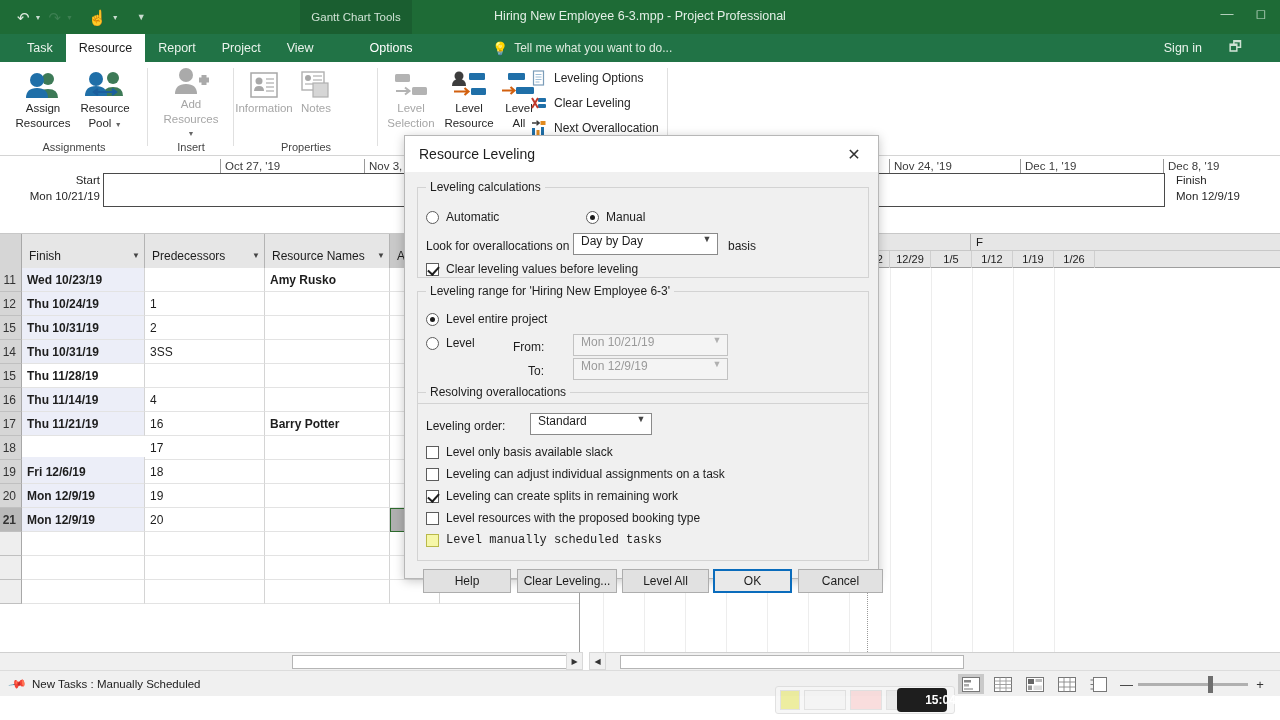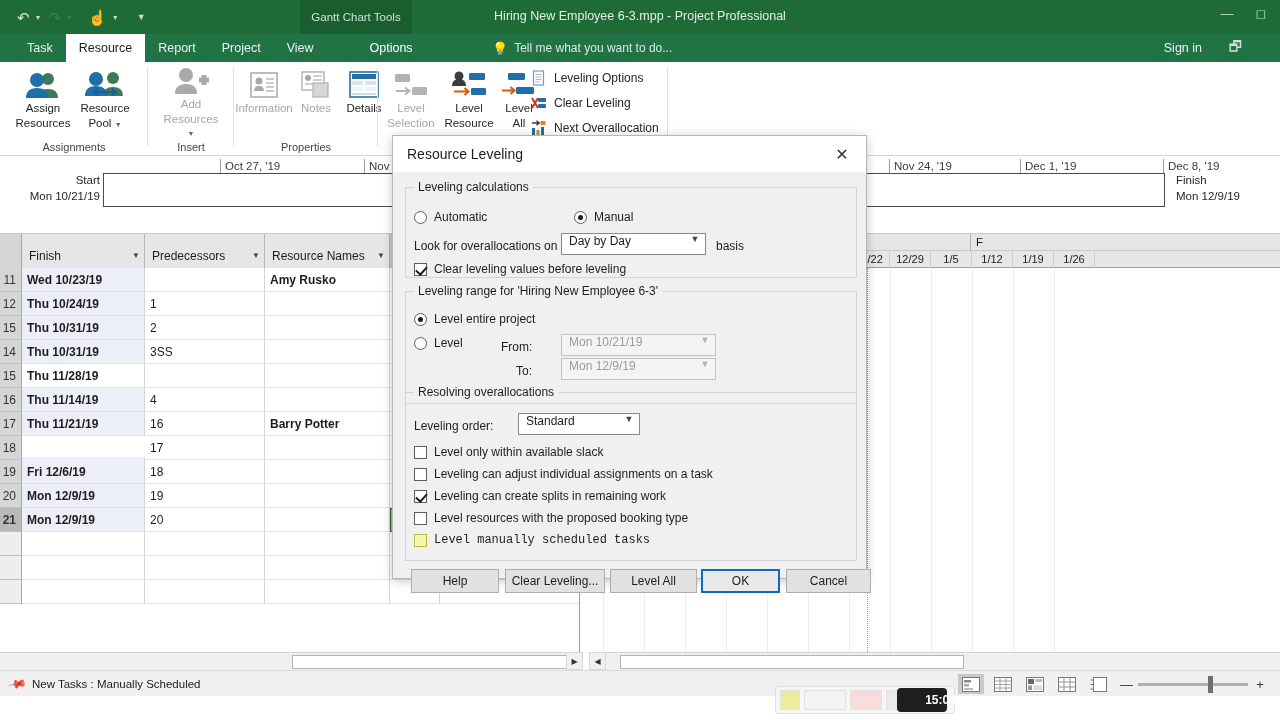--- a/index.html
+++ b/index.html
@@ -235,21 +235,21 @@
     position: absolute; left: 897px; top: 688px; width: 50px; height: 24px;
     background: #1e1e1e; border-radius: 4px; color: #fff; font-size: 12px; font-weight: bold;
     display: flex; align-items: center; justify-content: center; padding-left: 37px;
   }
   .taskbar-hint {
     position: absolute; left: 0; top: 696px; width: 1280px; height: 24px; background: #ffffff;
   }
 
   
   .dlg {
-    position: absolute; left: 392px; top: 135px; width: 475px; height: 444px;
+    position: absolute; left: 404px; top: 135px; width: 475px; height: 444px;
     background: #f0f0f0; border: 1px solid #b7b7b7;
     box-shadow: 0 2px 10px rgba(0,0,0,.22);
   }
   .dlg-title {
     position: absolute; left: 0; top: 0; width: 100%; height: 36px; background: #ffffff;
     display: flex; align-items: center; padding-left: 14px;
     font-size: 14px; color: #1d1d1d;
   }
   .dlg-close {
     position: absolute; right: 8px; top: 6px; width: 32px; height: 24px;
@@ -419,34 +419,20 @@
       <div class="bigbtn dim" style="left:58px;width:48px">
         <span class="ico">
           <svg width="32" height="30" viewBox="0 0 32 30">
             <rect x="2" y="2" width="22" height="18" fill="#fff" stroke="#b0b0b0" stroke-width="1.4"></rect>
             <circle cx="8" cy="8" r="3" fill="#a8a8a8"></circle>
             <path d="M13 6 h9 M13 10 h9 M5 14 h17" stroke="#c0c0c0" stroke-width="1.4"></path>
             <rect x="13" y="13" width="15" height="14" fill="#d6d6d6" stroke="#b0b0b0" stroke-width="1.2"></rect>
           </svg>
         </span>
         <span class="cap">Notes</span>
-      </div>
-      <div class="bigbtn" style="left:104px;width:52px">
-        <span class="ico">
-          <svg width="32" height="30" viewBox="0 0 32 30">
-            <rect x="2" y="2" width="28" height="25" fill="#fff" stroke="#2a6ea8" stroke-width="1.6"></rect>
-            <rect x="4" y="4" width="24" height="5" fill="#2a6ea8"></rect>
-            <rect x="4" y="11" width="11" height="4" fill="#d7e3ef"></rect>
-            <rect x="17" y="11" width="11" height="4" fill="#d7e3ef"></rect>
-            <rect x="4" y="17" width="11" height="4" fill="#eef3f8"></rect>
-            <rect x="17" y="17" width="11" height="4" fill="#eef3f8"></rect>
-            <rect x="4" y="23" width="24" height="2" fill="#cfdbe8"></rect>
-          </svg>
-        </span>
-        <span class="cap">Details</span>
       </div>
       <div class="glabel">Properties</div>
       <div class="gsep"></div>
     </div>
 
     <div class="rgroup" style="left:378px;width:290px">
       <div class="bigbtn dim" style="left:2px;width:62px">
         <span class="ico">
           <svg width="38" height="30" viewBox="0 0 38 30">
             <rect x="3" y="4" width="15" height="8" rx="1.5" fill="#b3b3b3"></rect>
@@ -796,21 +782,21 @@
       <fieldset class="grp" style="left:12px;top:213px;width:452px;height:176px">
         <legend>Resolving overallocations</legend>
         <div class="plainlabel" style="left:8px;top:20px">Leveling order:</div>
         <div class="combo" style="left:112px;top:14px;width:122px">
           <span class="cv">Standard</span>
           <span class="carr">▼</span>
         </div>
         <div id="resolve-checks">
             <div class="check" style="left: 8px; top: 46px;">
               <span class="chk"></span>
-              <span>Level only within available slack</span>
+              <span>Level only basis available slack</span>
             </div>
             <div class="check" style="left: 8px; top: 68px;">
               <span class="chk"></span>
               <span>Leveling can adjust individual assignments on a task</span>
             </div>
             <div class="check" style="left: 8px; top: 90px;">
               <span class="chk on"></span>
               <span>Leveling can create splits in remaining work</span>
             </div>
             <div class="check" style="left: 8px; top: 112px;">

